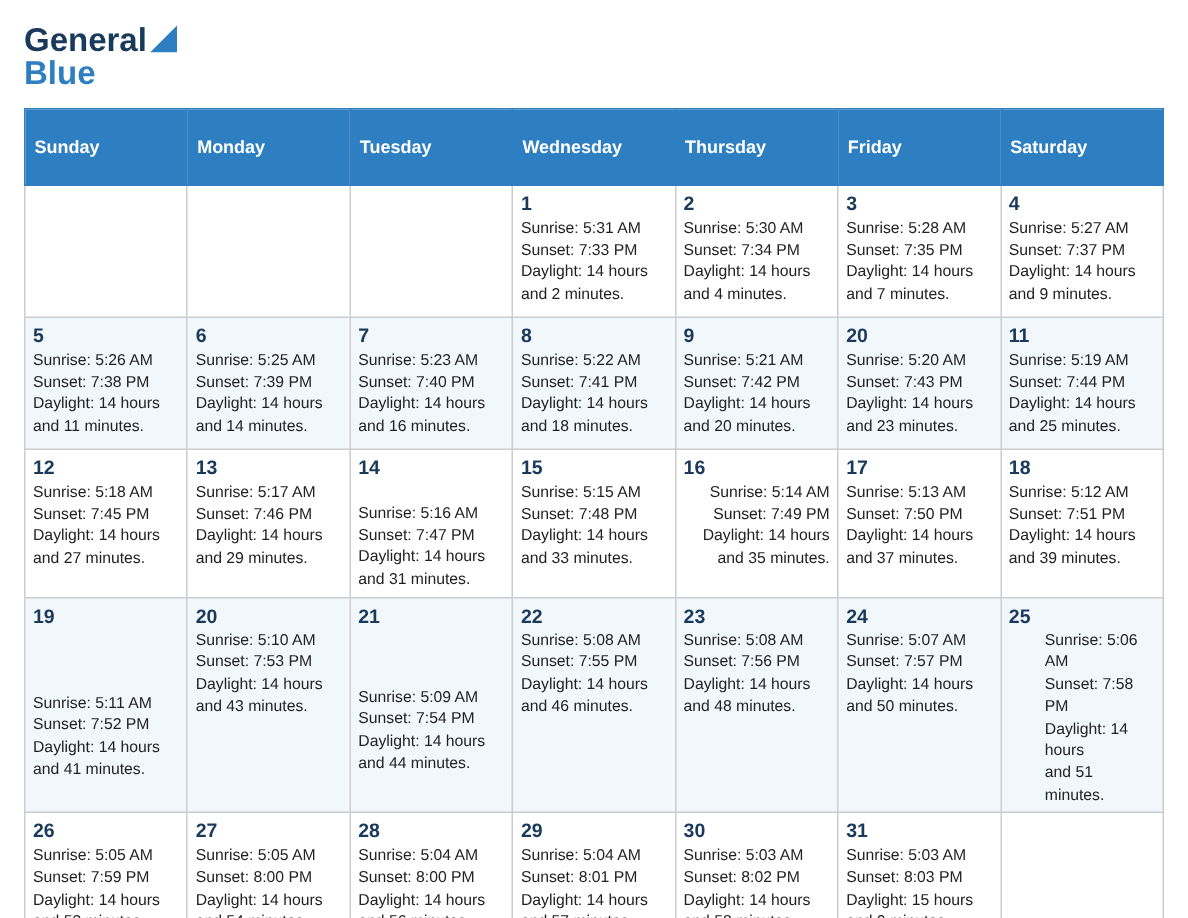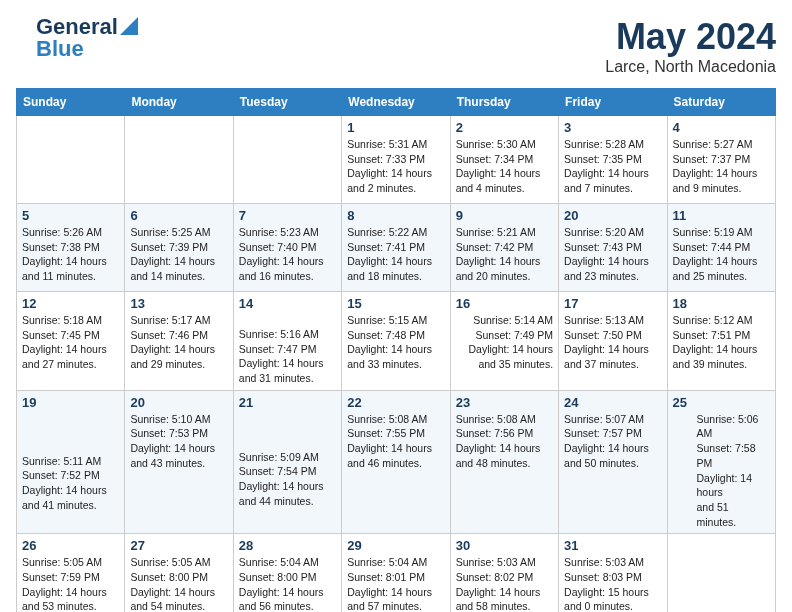--- a/index.html
+++ b/index.html
@@ -8,21 +8,20 @@
       background: #fff;
       width: 792px;
       min-height: 612px;
       padding: 16px;
     }
     .header {
       display: flex;
       justify-content: space-between;
       align-items: flex-start;
       margin-bottom: 12px;
-      margin-left: 20px;
     }
     .logo {
       display: flex;
       align-items: center;
     }
     .logo-text {
       font-size: 22px;
       font-weight: bold;
       color: #1a3a5c;
       line-height: 1;
@@ -41,21 +40,21 @@
     }
     table {
       width: 100%;
       border-collapse: collapse;
       font-size: 11px;
     }
     thead th {
       background: #2e7fc1;
       color: #fff;
       text-align: left;
-      padding: 6px 6px;
+      padding: 18px 6px;
       font-size: 12px;
       font-weight: bold;
       border: 1px solid #2e7fc1;
     }
     tbody td {
       border: 1px solid #ccc;
       vertical-align: top;
       padding: 4px 5px;
       width: 108px;
       height: 88px;
@@ -90,24 +89,20 @@
     <div style="display:flex;flex-direction:column;align-items:flex-start;">
       <div style="display:flex;align-items:center;">
         <span class="logo-text">General</span>
         <svg width="18" height="18" viewBox="0 0 18 18" style="margin-left:2px;margin-top:-2px;">
           <polygon points="0,18 18,18 18,0" fill="#2e7fc1"></polygon>
         </svg>
       </div>
       <span class="logo-text" style="color:#2e7fc1;">Blue</span>
     </div>
   </div>
-  <div class="title-block">
-    <div class="month-year">May 2024</div>
-    <div class="location">Larce, North Macedonia</div>
-  </div>
 </div>
 
 <table>
   <thead>
     <tr id="thead-row">
         <th>Sunday</th>
         <th>Monday</th>
         <th>Tuesday</th>
         <th>Wednesday</th>
         <th>Thursday</th>

